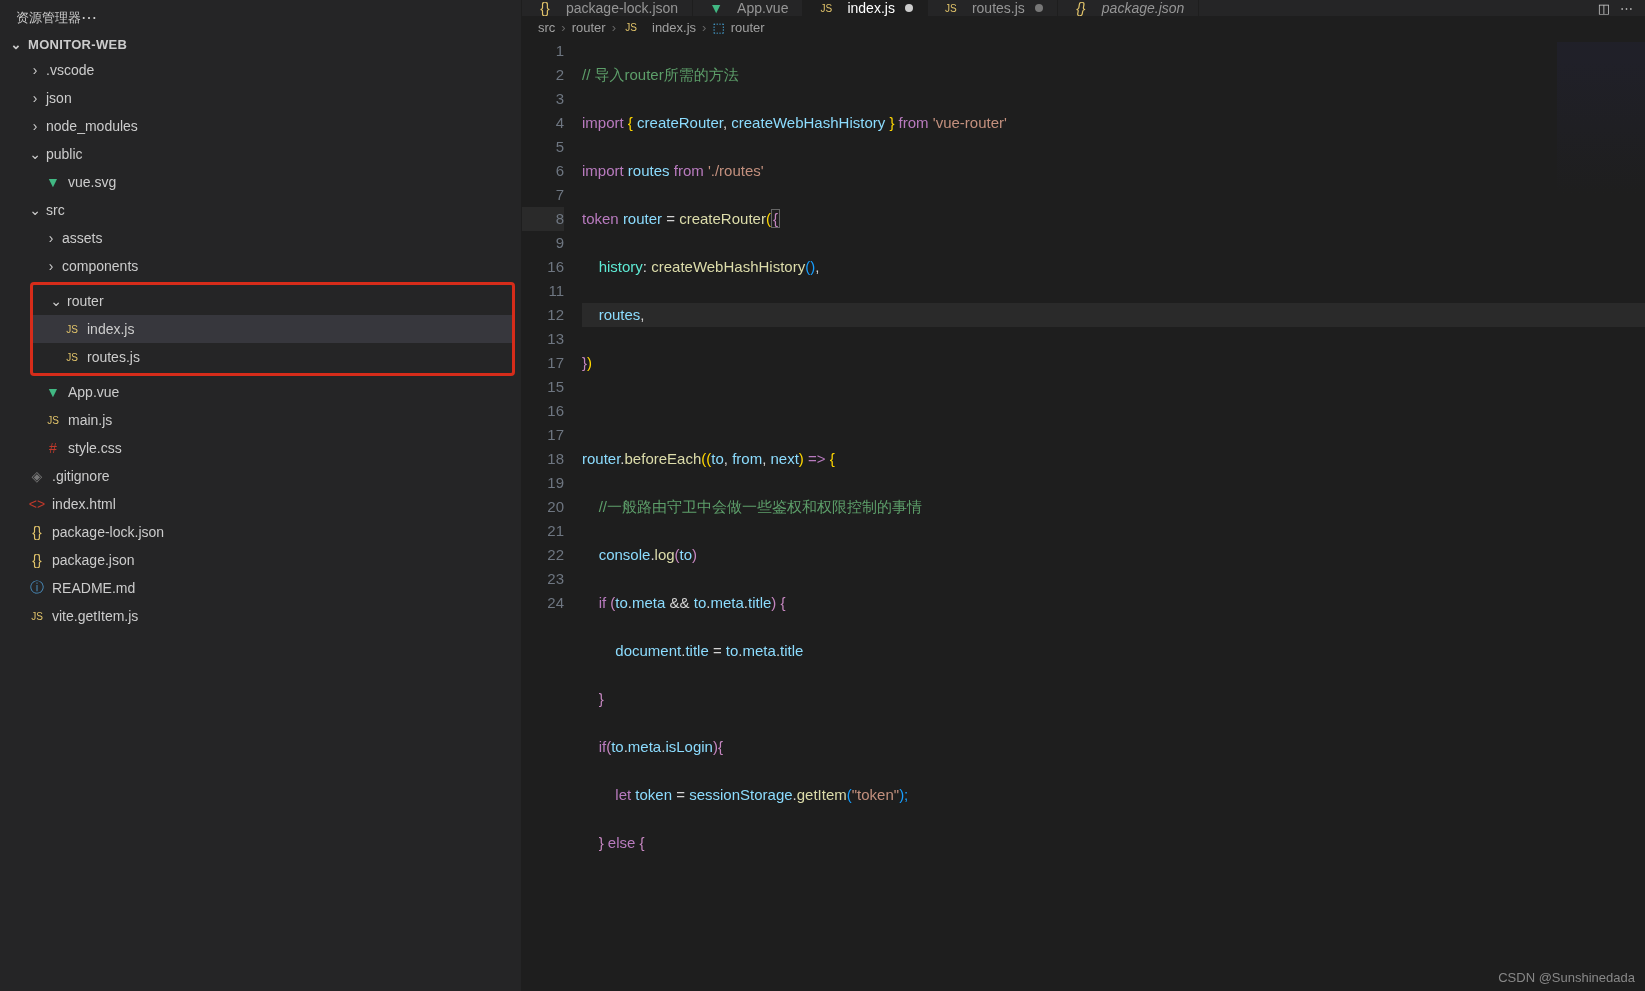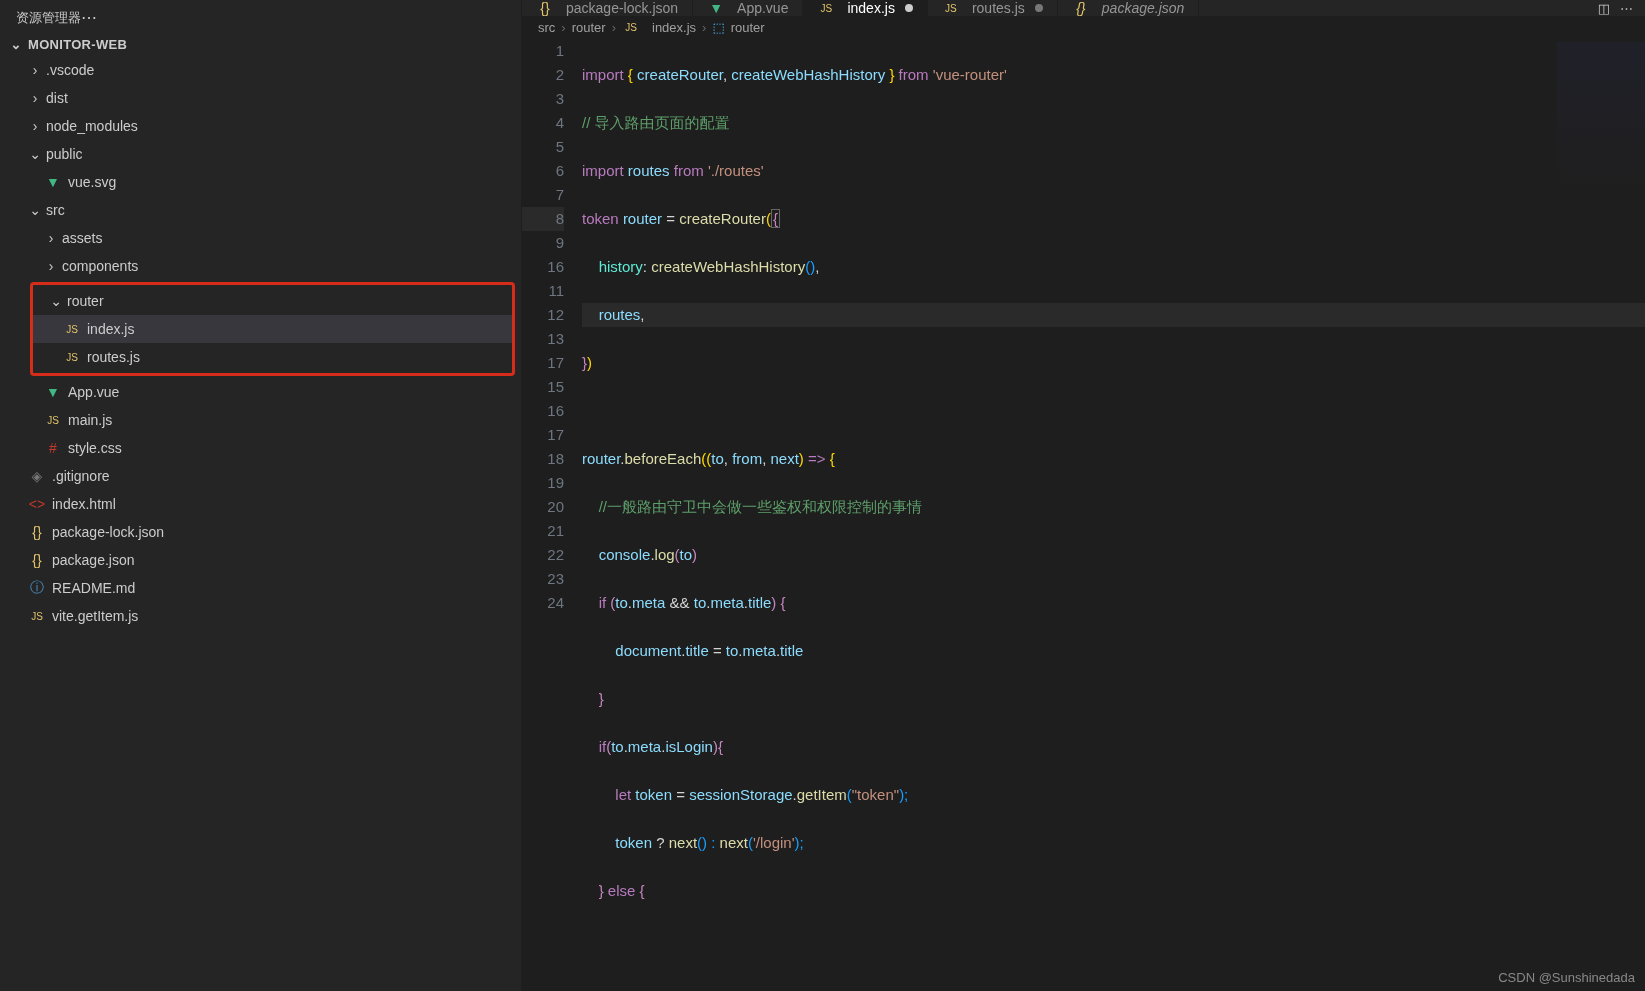--- a/index.html
+++ b/index.html
@@ -62,21 +62,21 @@
     <span class="chev">⌄</span>
     <span>MONITOR-WEB</span>
   </div>
   <div class="tree">
     <div class="tree-row" style="padding-left:28px">
         <span class="chev">›</span>
         <span>.vscode</span>
       </div>
     <div class="tree-row" style="padding-left:28px">
         <span class="chev">›</span>
-        <span>dist</span>
+        <span>json</span>
       </div>
     <div class="tree-row" style="padding-left:28px">
         <span class="chev">›</span>
         <span>node_modules</span>
       </div>
     <div class="tree-row" style="padding-left:28px">
         <span class="chev">⌄</span>
         <span>public</span>
       </div>
     <div class="tree-row" style="padding-left:44px">
@@ -209,37 +209,36 @@
         <div class="line">17</div>
         <div class="line">18</div>
         <div class="line">19</div>
         <div class="line">20</div>
         <div class="line">21</div>
         <div class="line">22</div>
         <div class="line">23</div>
         <div class="line">24</div>
     </div>
     <div class="code">
+<div class="line"><span class="c-comment">// 导入router所需的方法</span></div>
 <div class="line"><span class="c-keyword">import</span> <span class="c-brace">{ </span><span class="c-var">createRouter</span><span>, </span><span class="c-var">createWebHashHistory</span><span class="c-brace"> }</span><span class="c-keyword"> from </span><span class="c-str">'vue-router'</span></div>
-<div class="line"><span class="c-comment">// 导入路由页面的配置</span></div>
 <div class="line"><span class="c-keyword">import </span><span class="c-var">routes</span><span class="c-keyword"> from </span><span class="c-str">'./routes'</span></div>
 <div class="line"><span class="c-keyword">token </span><span class="c-var">router</span><span> = </span><span class="c-fn">createRouter</span><span class="c-brace">(</span><span class="c-brace2 cursor-box">{</span></div>
 <div class="line"><span class="c-prop">    history</span><span>: </span><span class="c-fn">createWebHashHistory</span><span class="c-brace3">()</span><span>,</span></div>
 <div class="line cur"><span class="c-var">    routes</span><span>,</span></div>
 <div class="line"><span class="c-brace2">}</span><span class="c-brace">)</span></div>
 <div class="line"></div>
 <div class="line"><span class="c-var">router</span><span>.</span><span class="c-fn">beforeEach</span><span class="c-brace">((</span><span class="c-var">to</span><span>, </span><span class="c-var">from</span><span>, </span><span class="c-var">next</span><span class="c-brace">) </span><span class="c-keyword">=&gt;</span><span class="c-brace"> {</span></div>
 <div class="line"><span class="c-comment">    //一般路由守卫中会做一些鉴权和权限控制的事情</span></div>
 <div class="line"><span class="c-var">    console</span><span>.</span><span class="c-fn">log</span><span class="c-brace2">(</span><span class="c-var">to</span><span class="c-brace2">)</span></div>
 <div class="line"><span class="c-keyword">    if </span><span class="c-brace2">(</span><span class="c-var">to</span><span>.</span><span class="c-var">meta</span><span> &amp;&amp; </span><span class="c-var">to</span><span>.</span><span class="c-var">meta</span><span>.</span><span class="c-var">title</span><span class="c-brace2">) {</span></div>
 <div class="line"><span class="c-var">        document</span><span>.</span><span class="c-var">title</span><span> = </span><span class="c-var">to</span><span>.</span><span class="c-var">meta</span><span>.</span><span class="c-var">title</span></div>
 <div class="line"><span class="c-brace2">    }</span></div>
 <div class="line"><span class="c-keyword">    if</span><span class="c-brace2">(</span><span class="c-var">to</span><span>.</span><span class="c-var">meta</span><span>.</span><span class="c-var">isLogin</span><span class="c-brace2">){</span></div>
 <div class="line"><span class="c-keyword">        let </span><span class="c-var">token</span><span> = </span><span class="c-var">sessionStorage</span><span>.</span><span class="c-fn">getItem</span><span class="c-brace3">(</span><span class="c-str">"token"</span><span class="c-brace3">);</span></div>
-<div class="line"><span class="c-var">        token</span><span> ? </span><span class="c-fn">next</span><span class="c-brace3">() : </span><span class="c-fn">next</span><span class="c-brace3">(</span><span class="c-str">'/login'</span><span class="c-brace3">);</span></div>
 <div class="line"><span class="c-brace2">    } </span><span class="c-keyword">else</span><span class="c-brace2"> {</span></div>
 
 
 
 
     </div>
   </div>
   <div class="minimap"></div>
   <div class="watermark">CSDN @Sunshinedada</div>
 </div>

